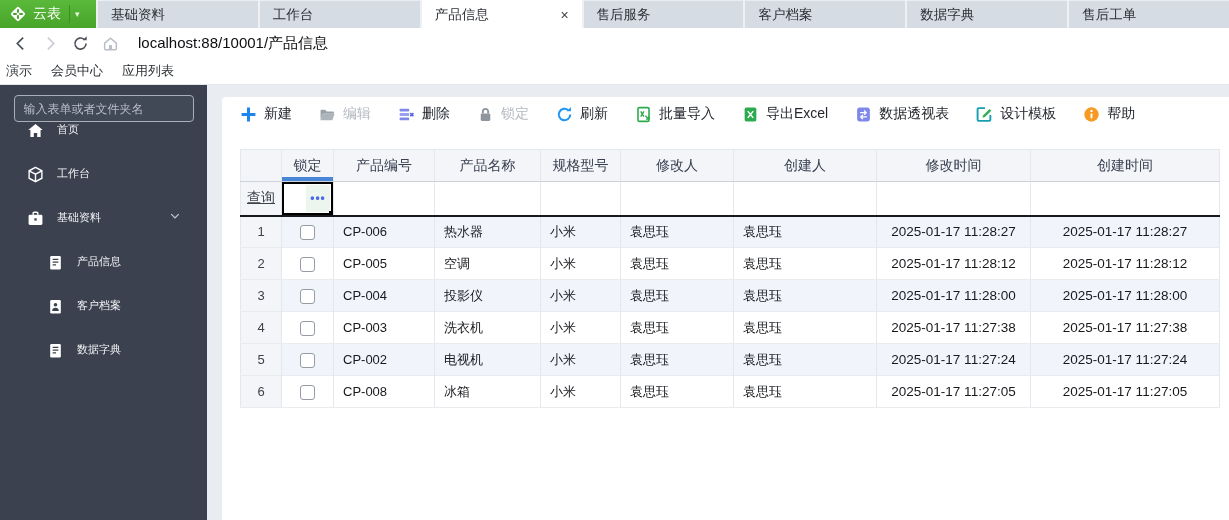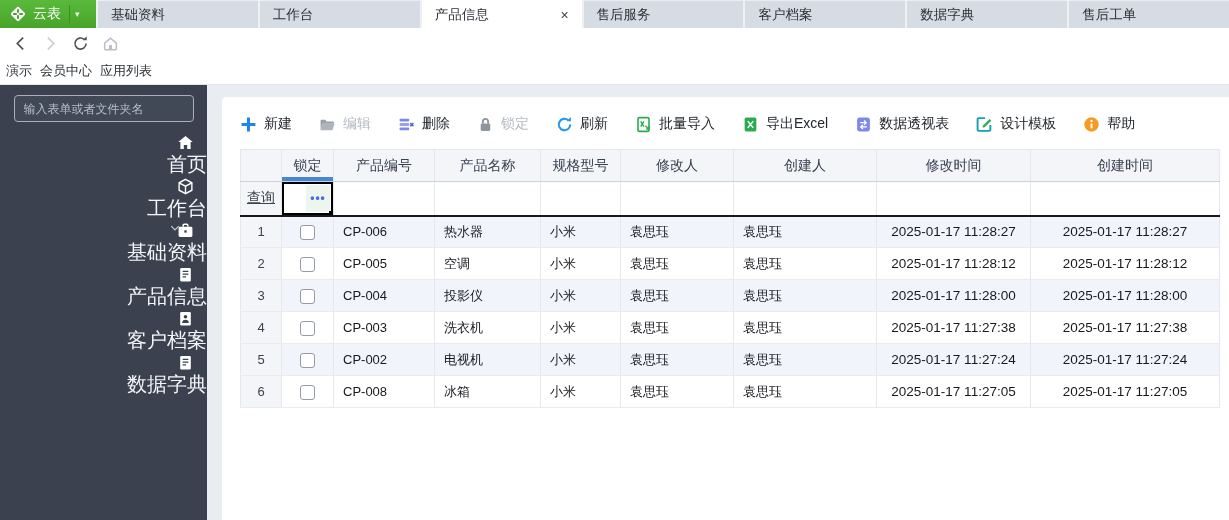--- a/index.html
+++ b/index.html
@@ -24,43 +24,43 @@
     padding:2px 3px; cursor:pointer; }
 
   
   .navbar { height:30px; background:#fff; display:flex; align-items:center;
     padding-left:12px; }
   .nav-btn { width:17px; height:17px; margin-right:13px; cursor:pointer; flex:0 0 auto; }
   .nav-url { font-size:15px; color:#0c0d0f; margin-left:6px; }
 
   
   .menubar { height:27px; background:#fff; display:flex; align-items:center;
-    padding-left:6px; gap:8px; border-bottom:1px solid #e3e6ea; }
+    padding-left:6px; gap:19px; border-bottom:1px solid #e3e6ea; }
   .menu-item { font-size:13px; color:#2d3237; cursor:pointer; }
 
   
   .bodyrow { display:flex; height:435px; background:#e9ecf1; }
   .sidebar { width:207px; flex:0 0 207px; background:#3b414e; padding-top:10px; }
-  .side-search { display:block; width:180px; height:27px; margin:0 auto 12px auto;
+  .side-search { display:block; width:180px; height:27px; margin:0 auto 0 auto;
     background:#414856; border:1px solid #a9afb9; border-radius:4px;
     color:#d6dae1; font-size:12px; padding:0 9px; outline:none; }
   .side-search::placeholder { color:#b8bec8; }
-  .side-item { height:44px; display:flex; align-items:flex-end; padding-left:27px;
-    font-size:20px; color:#f2f4f7; cursor:pointer; position:relative;flex-direction:column; }
+  .side-item { height:44px; display:flex; align-items:flex-start; padding-left:27px;
+    font-size:11px; color:#f2f4f7; cursor:pointer; position:relative; }
   .side-item .icn { width:17px; height:17px; margin-right:13px; flex:0 0 auto; }
   .side-item.selected { background:#4080cf; }
   .side-item.sub { padding-left:47px; }
   .side-item .chev { position:absolute; right:26px; width:12px; height:12px; }
 
   
   .content { flex:1; position:relative; }
   .panel { position:absolute; left:15px; top:12px; right:0; bottom:0;
     background:#fff; border-radius:4px 0 0 0; padding:8px 0 0 18px; }
 
-  .toolbar { display:flex; align-items:center; height:38px; }
+  .toolbar { display:flex; align-items:flex-start; height:38px; }
   .tbtn { display:flex; align-items:center; background:none; border:none;
     font-family:inherit; font-size:14px; color:#24282e; cursor:pointer;
     margin-right:27px; padding:0; }
   .tbtn .icn { width:17px; height:17px; margin-right:7px; flex:0 0 auto; }
   .tbtn.disabled { color:#b4b9c0; cursor:default; }
 
   
   table.grid { border-collapse:collapse; table-layout:fixed; width:979px;
     margin-top:6px; border-left:1px solid #e4e7ec; border-top:1px solid #e4e7ec; }
   .grid th, .grid td { border-right:1px solid #e4e7ec; overflow:hidden;
@@ -172,20 +172,21 @@
           <path d="M13.2 8A5.2 5.2 0 1 1 11.4 4.1" fill="none" stroke="#4a4f56" stroke-width="1.5"></path>
           <path d="M13.8 1.2v3.7h-3.7z" fill="#4a4f56"></path>
         </svg>
       </span>
     <span class="nav-btn">
         <svg viewBox="0 0 16 16">
           <path d="M2.5 7.6L8 3l5.5 4.6V13a.9.9 0 0 1-.9.9H3.4a.9.9 0 0 1-.9-.9z" fill="none" stroke="#b9bec6" stroke-width="1.4"></path>
           <rect x="6.6" y="9.5" width="2.8" height="4" fill="#b9bec6"></rect>
         </svg>
       </span>
+    <span class="nav-url">localhost:88/10001/产品信息</span>
   </div>
 
   <div class="menubar">
 
       <span class="menu-item">演示</span>
 
       <span class="menu-item">会员中心</span>
 
       <span class="menu-item">应用列表</span>
     </div>

